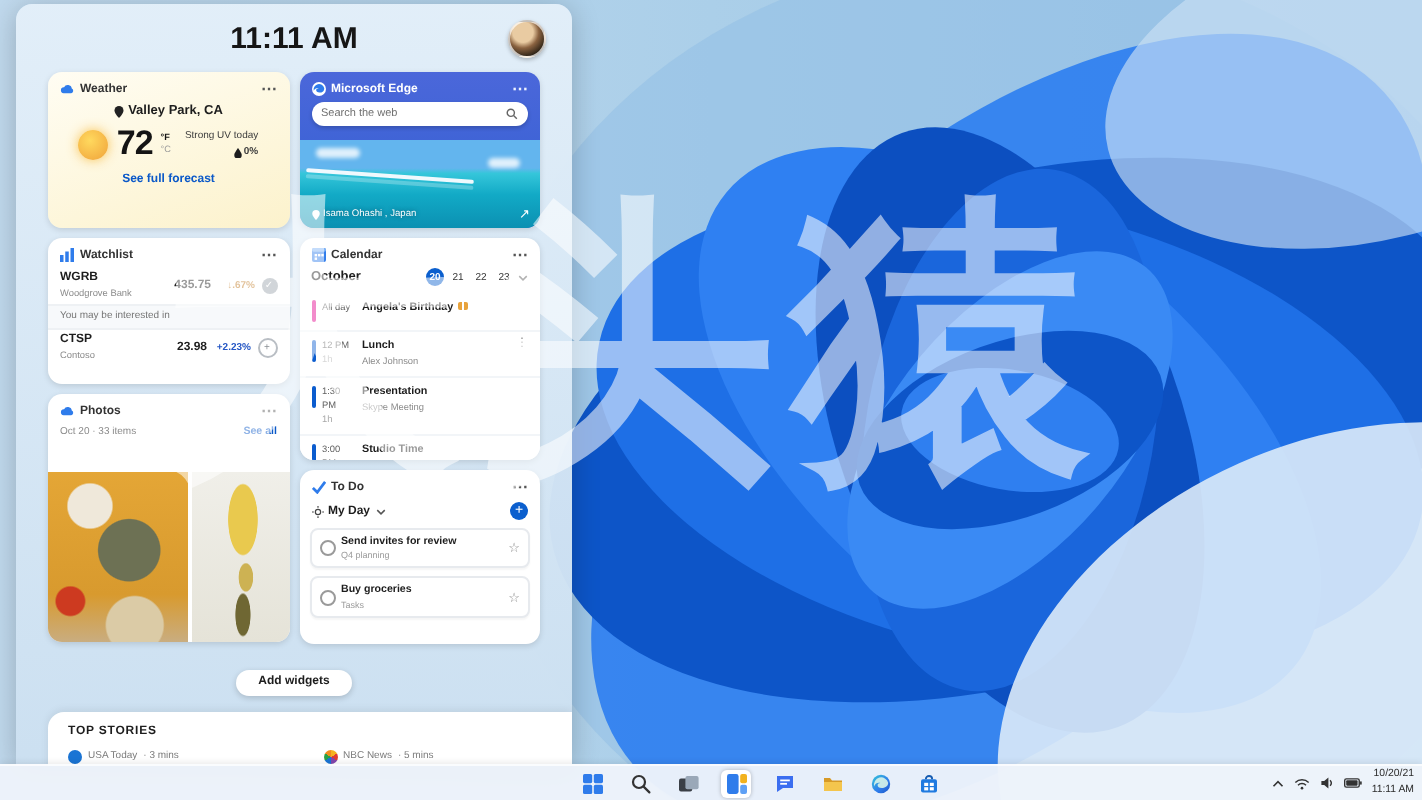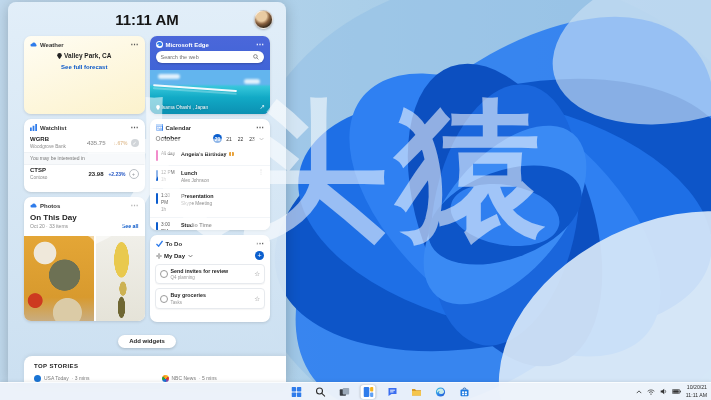--- a/index.html
+++ b/index.html
@@ -194,20 +194,37 @@
           </svg>
           <span>Weather</span>
           <span class="menu-dots">⋯</span>
         </div>
         <div class="w-loc">
           <svg width="5" height="6" viewBox="0 0 6 8">
             <path d="M3 0a3 3 0 0 1 3 3C6 5 3 8 3 8S0 5 0 3a3 3 0 0 1 3-3z" fill="#222"></path>
           </svg>
           <span>Valley Park, CA</span>
         </div>
+        <div class="w-main">
+          <div class="w-sun"></div>
+          <span class="w-temp">72</span>
+          <div class="w-units">
+            <span class="w-unit-f">°F</span>
+            <span>°C</span>
+          </div>
+          <div class="w-right">
+            <span>Strong UV today</span>
+            <span class="w-precip">
+              <svg width="4" height="5" viewBox="0 0 6 8">
+                <path d="M3 0C3 0 6 4 6 5.5A3 3 0 0 1 0 5.5C0 4 3 0 3 0z" fill="#1d1d1d"></path>
+              </svg>
+              <span>0%</span>
+            </span>
+          </div>
+        </div>
         <div class="w-link">See full forecast</div>
       </div>
 
       <div class="card watchlist">
         <div class="card-head">
           <svg class="hicon" viewBox="0 0 8 8">
             <rect x="0" y="4" width="2" height="4" fill="#2f7ceb"></rect>
               <rect x="3" y="2" width="2" height="6" fill="#2f7ceb"></rect>
             <rect x="6" y="0" width="2" height="8" fill="#2f7ceb"></rect>
           </svg>
@@ -236,21 +253,20 @@
       </div>
 
       <div class="card photos">
         <div class="card-head">
           <svg class="hicon" viewBox="0 0 10 8">
             <path d="M2.6 7A2.1 2.1 0 0 1 2.9 2.8 2.9 2.9 0 0 1 8.4 3.6 1.8 1.8 0 0 1 8 7z" fill="#2f7ceb"></path>
           </svg>
           <span>Photos</span>
           <span class="menu-dots">⋯</span>
         </div>
-        <div class="ph-title">On This Day</div>
         <div class="ph-meta-row">
           <span class="ph-sub">Oct 20 · 33 items</span>
           <span class="ph-seeall">See all</span>
         </div>
         <div class="ph-strip">
           <div class="ph-img1"></div>
           <div class="ph-img2"></div>
         </div>
       </div>
     </div>

